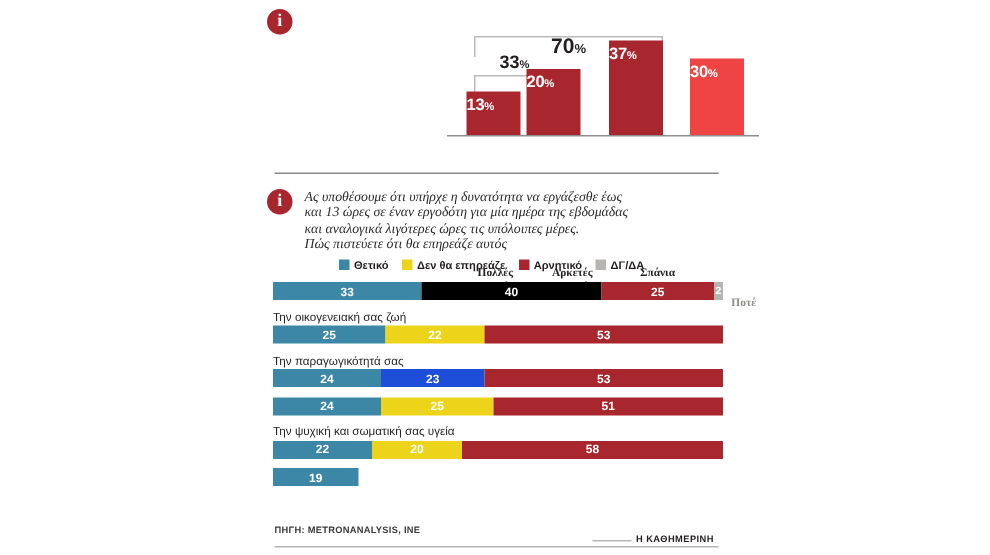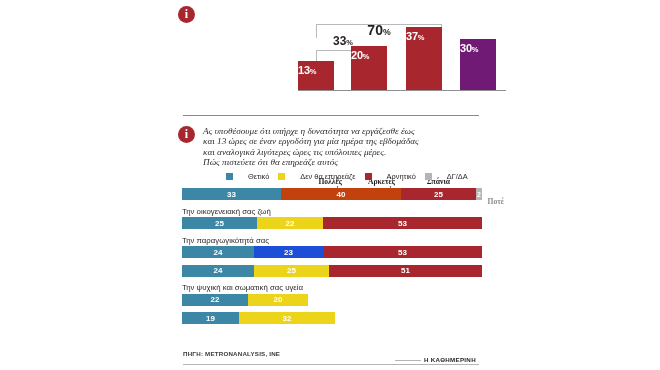--- a/index.html
+++ b/index.html
@@ -80,21 +80,21 @@
     width: 36px;
     text-align: center;
   }
   .top-bar {
     position: absolute;
     bottom: 0;
     left: 0;
     width: 36px;
     background: #a8272f;
   }
-  .top-bar.grey { background: #701a75; }
+  .top-bar.grey { background: #ef4444; }
   .top-bar-value {
     position: absolute;
     top: 3px;
     left: 0;
     width: 20px;
     text-align: left;
     color: #ffffff;
     font-size: 11px;
     font-weight: bold;
     letter-spacing: -0.2px;
@@ -161,23 +161,22 @@
     left: 48px;
     top: 46px;
     display: flex;
     gap: 9px;
     align-items: center;
   }
   .legend-item { display: flex; align-items: center; gap: 3px; }
   .legend-swatch { width: 7px; height: 7px; }
   .legend-label {
     font-size: 7.4px;
-    font-weight: normal;
-    color: #231f20;
-    margin-left: 12px;
+    font-weight: bold;
+    color: #231f20;
   }
 
   #rows { position: absolute; left: 4px; top: 62px; width: 326px; }
   .row { position: relative; margin-bottom: 6.5px; }
   .row-label {
     font-size: 7.8px;
     color: #231f20;
     margin-bottom: 1.5px;
     line-height: 9px;
   }
@@ -247,21 +246,21 @@
       <div class="bracket-label" style="left:46px; top:0px; width:70px; font-size:14px;margin-top:16px;">
         <span>70</span><span class="pct">%</span>
       </div>
 
       <div class="bracket" style="left:18px; top:44px; width:53px; height:16px;"></div>
       <div class="bracket-label" style="left:19px; top:28px; width:52px; font-size:12px;">
         <span>33</span><span class="pct">%</span>
       </div>
 
       <div class="top-bar-group" style="left:0px;">
-        <div class="top-bar" style="height:29px;">
+        <div class="top-bar" style="height:29px;margin-left:13px;">
           <div class="top-bar-value">
             <span>13</span><span class="pct">%</span>
           </div>
         </div>
         <div class="top-bar-label">Πολλές
 φορές</div>
       </div>
 
       <div class="top-bar-group" style="left:53px;">
         <div class="top-bar" style="height:44px;">
@@ -326,21 +325,21 @@
       </div>
     </div>
 
     <div id="rows">
 
       <div class="row">
         <div class="stack">
           <div class="seg" style="width:33%; background:#3b87a5;">
               <span>33</span>
             </div>
-          <div class="seg" style="width:40%; background:#c2410c;">
+          <div class="seg" style="width:40%; background:#000000;">
               <span>40</span>
             </div>
           <div class="seg" style="width:25%; background:#a8272f;">
               <span>25</span>
             </div>
           <div class="seg" style="width:2%; background:#b7b5b2; font-size:7px;">
               <span>2</span>
             </div>
         </div>
       </div>
@@ -391,30 +390,30 @@
 
       <div class="row">
         <div class="row-label">Την ψυχική και σωματική σας υγεία</div>
         <div class="stack">
           <div class="seg" style="width:22%; background:#3b87a5;">
               <span>22</span>
             </div>
           <div class="seg" style="width:20%; background:#ecd41a;">
               <span>20</span>
             </div>
+          <div class="seg" style="width:58%; background:#a8272f;">
+              <span>58</span>
+            </div>
         </div>
       </div>
 
       <div class="row">
         <div class="stack">
           <div class="seg" style="width:19%; background:#3b87a5;">
               <span>19</span>
-            </div>
-          <div class="seg" style="width:32%; background:#ecd41a;">
-              <span>32</span>
             </div>
         </div>
       </div>
 
     </div>
   </div>
 
   <div id="footer-source">ΠΗΓΗ: METRONANALYSIS, ΙΝΕ</div>
   <div id="footer-rule"></div>
   <div id="footer-brand">Η ΚΑΘΗΜΕΡΙΝΗ</div>

